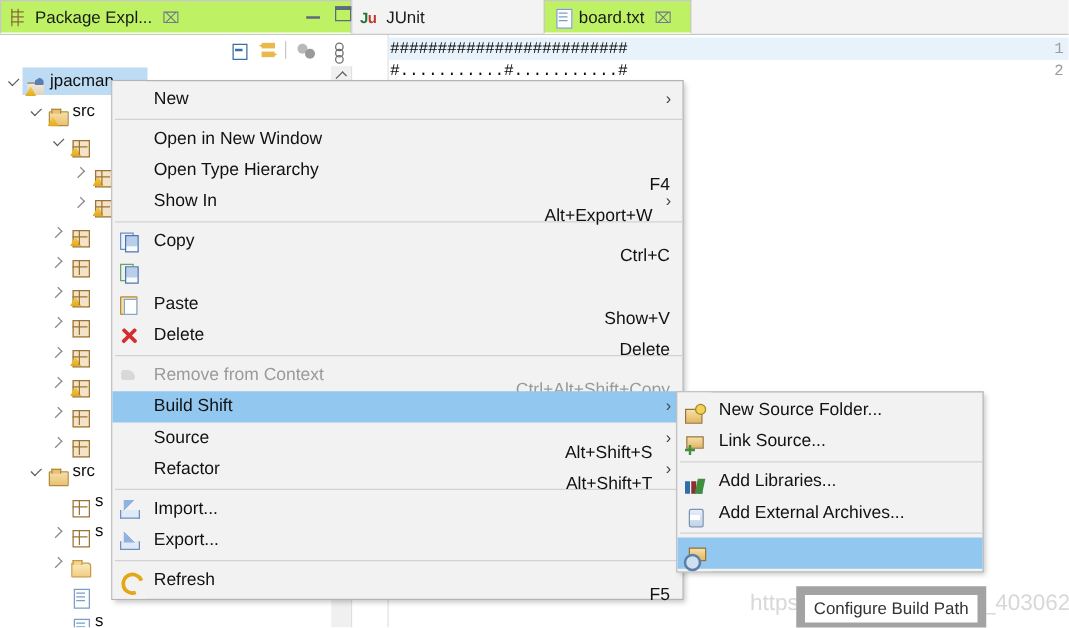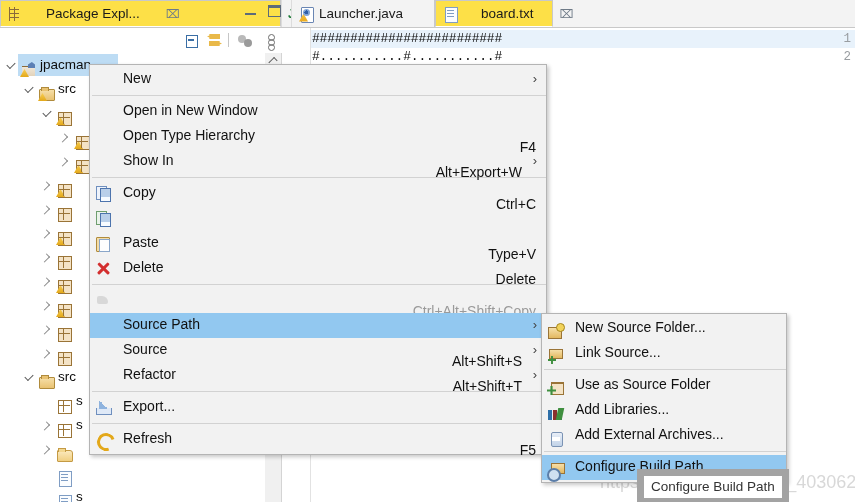--- a/index.html
+++ b/index.html
@@ -9,22 +9,22 @@
     font-family:"Liberation Sans","DejaVu Sans",sans-serif;
     font-size:13px;color:#000;
     -webkit-font-smoothing:antialiased;
   }
 
   
   .tabbar{position:absolute;left:0;top:0;width:855px;height:28px;background:#f3f3f3;}
   .tabbar:after{content:"";position:absolute;left:0;bottom:0;width:855px;height:1px;background:#c8c8c8;}
   .tab{position:absolute;top:0;height:27px;display:flex;align-items:center;box-sizing:border-box;
        font-size:13.5px;color:#1a1a1a;white-space:nowrap;}
-  .tab.sel{background:#fde047;border-left:1px solid #c8c8c8;border-right:1px solid #c8c8c8;
-           border-top:1px solid #c8c8c8;border-bottom:1px solid #ffffff;z-index:3;gap:18px;}
+  .tab.sel{background:#bef264;border-left:1px solid #c8c8c8;border-right:1px solid #c8c8c8;
+           border-top:1px solid #c8c8c8;border-bottom:1px solid #ffffff;z-index:3;}
   .tab.unsel{background:#f3f3f3;border-left:1px solid #dcdcdc;border-right:1px solid #c8c8c8;}
   .tab .ticon{width:17px;height:16px;margin:0 4px 0 6px;position:relative;flex:0 0 auto;}
   .tab .tlabel{margin-right:6px;}
   .tab .tclose{margin:0 7px 0 2px;color:#6e7a87;font-size:12px;line-height:1;}
 
   
   .ic-pkgexp{background:
       linear-gradient(#8a6a3a,#8a6a3a) 2px 1px/1px 14px no-repeat,
       linear-gradient(#8a6a3a,#8a6a3a) 7px 1px/1px 14px no-repeat,
       linear-gradient(#8a6a3a,#8a6a3a) 2px 3px/10px 1px no-repeat,
@@ -216,26 +216,20 @@
     <span class="tlabel">JUnit</span>
   </div>
   <div class="tabmin" style="left:244px;top:6px;z-index:4;">
     <i style="left:1px;top:7px;width:11px;height:2px;background:#5d6b7a;"></i>
   </div>
   <div class="tabmin" style="left:268px;top:5px;z-index:4;">
     <i style="left:0;top:0;width:11px;height:10px;border:1.5px solid #5d6b7a;"></i>
     <i style="left:0;top:0;width:13px;height:2.5px;background:#5d6b7a;"></i>
   </div>
 
-  <div class="tab unsel" style="left:291px;width:144px;">
-    <span class="ticon ic-java">
-        <i class="ic-javawarn"></i>
-      </span>
-    <span class="tlabel">Launcher.java</span>
-  </div>
 
   <div class="tab sel" style="left:435px;width:118px;">
     <span class="ticon ic-txt"></span>
     <span class="tlabel">board.txt</span>
     <span class="tclose">⌧</span>
   </div>
 </div>
 
 <div class="viewtb">
   <div class="tbicon" style="left:182px;">
@@ -404,48 +398,53 @@
         <span class="micon mic-copy"></span>
         <span class="mlabel">Copy</span>
         <span class="maccel" style="right: 10px;">Ctrl+C</span>
       </div>
       <div class="mi">
         <span class="micon mic-copyq"></span>
       </div>
       <div class="mi">
         <span class="micon mic-paste"></span>
         <span class="mlabel">Paste</span>
-        <span class="maccel" style="right: 10px;">Type+V</span>
+        <span class="maccel" style="right: 10px;">Show+V</span>
       </div>
       <div class="mi">
         <span class="micon mic-delete"></span>
         <span class="mlabel">Delete</span>
         <span class="maccel" style="right: 10px;">Delete</span>
       </div>
       <div class="msep"></div>
       <div class="mi dis">
         <span class="micon mic-remctx"></span>
+        <span class="mlabel">Remove from Context</span>
         <span class="maccel" style="right: 10px; color: rgb(154, 154, 154);">Ctrl+Alt+Shift+Copy</span>
       </div>
       <div class="mi hl">
-        <span class="mlabel">Source Path</span>
+        <span class="mlabel">Build Shift</span>
         <span class="marrow" style="right: 9px;">›</span>
       </div>
       <div class="mi">
         <span class="mlabel">Source</span>
         <span class="maccel" style="right: 24px;">Alt+Shift+S</span>
         <span class="marrow" style="right: 9px;">›</span>
       </div>
       <div class="mi">
         <span class="mlabel">Refactor</span>
         <span class="maccel" style="right: 24px;">Alt+Shift+T</span>
         <span class="marrow" style="right: 9px;">›</span>
       </div>
       <div class="msep"></div>
       <div class="mi">
+        <span class="micon mic-import"></span>
+        <span class="mlabel">Import...</span>
+      </div>
+      <div class="mi">
         <span class="micon mic-export"></span>
         <span class="mlabel">Export...</span>
       </div>
       <div class="msep"></div>
       <div class="mi">
         <span class="micon mic-refresh"></span>
         <span class="mlabel">Refresh</span>
         <span class="maccel" style="right: 10px;">F5</span>
       </div>
     </div>
@@ -457,32 +456,27 @@
       <div class="mi">
         <span class="sic sic-newsrc"></span>
         <span class="mlabel">New Source Folder...</span>
       </div>
       <div class="mi">
         <span class="sic sic-link"></span>
         <span class="mlabel">Link Source...</span>
       </div>
       <div class="msep"></div>
       <div class="mi">
-        <span class="sic sic-usesrc"></span>
-        <span class="mlabel">Use as Source Folder</span>
-      </div>
-      <div class="mi">
         <span class="sic sic-libs"></span>
         <span class="mlabel">Add Libraries...</span>
       </div>
       <div class="mi">
         <span class="sic sic-jar"></span>
         <span class="mlabel">Add External Archives...</span>
       </div>
       <div class="msep"></div>
       <div class="mi hl">
         <span class="sic sic-config"></span>
-        <span class="mlabel">Configure Build Path...</span>
       </div>
     </div>
 </div>
 
 <div class="tooltip">Configure Build Path</div>
 
 </body></html>

